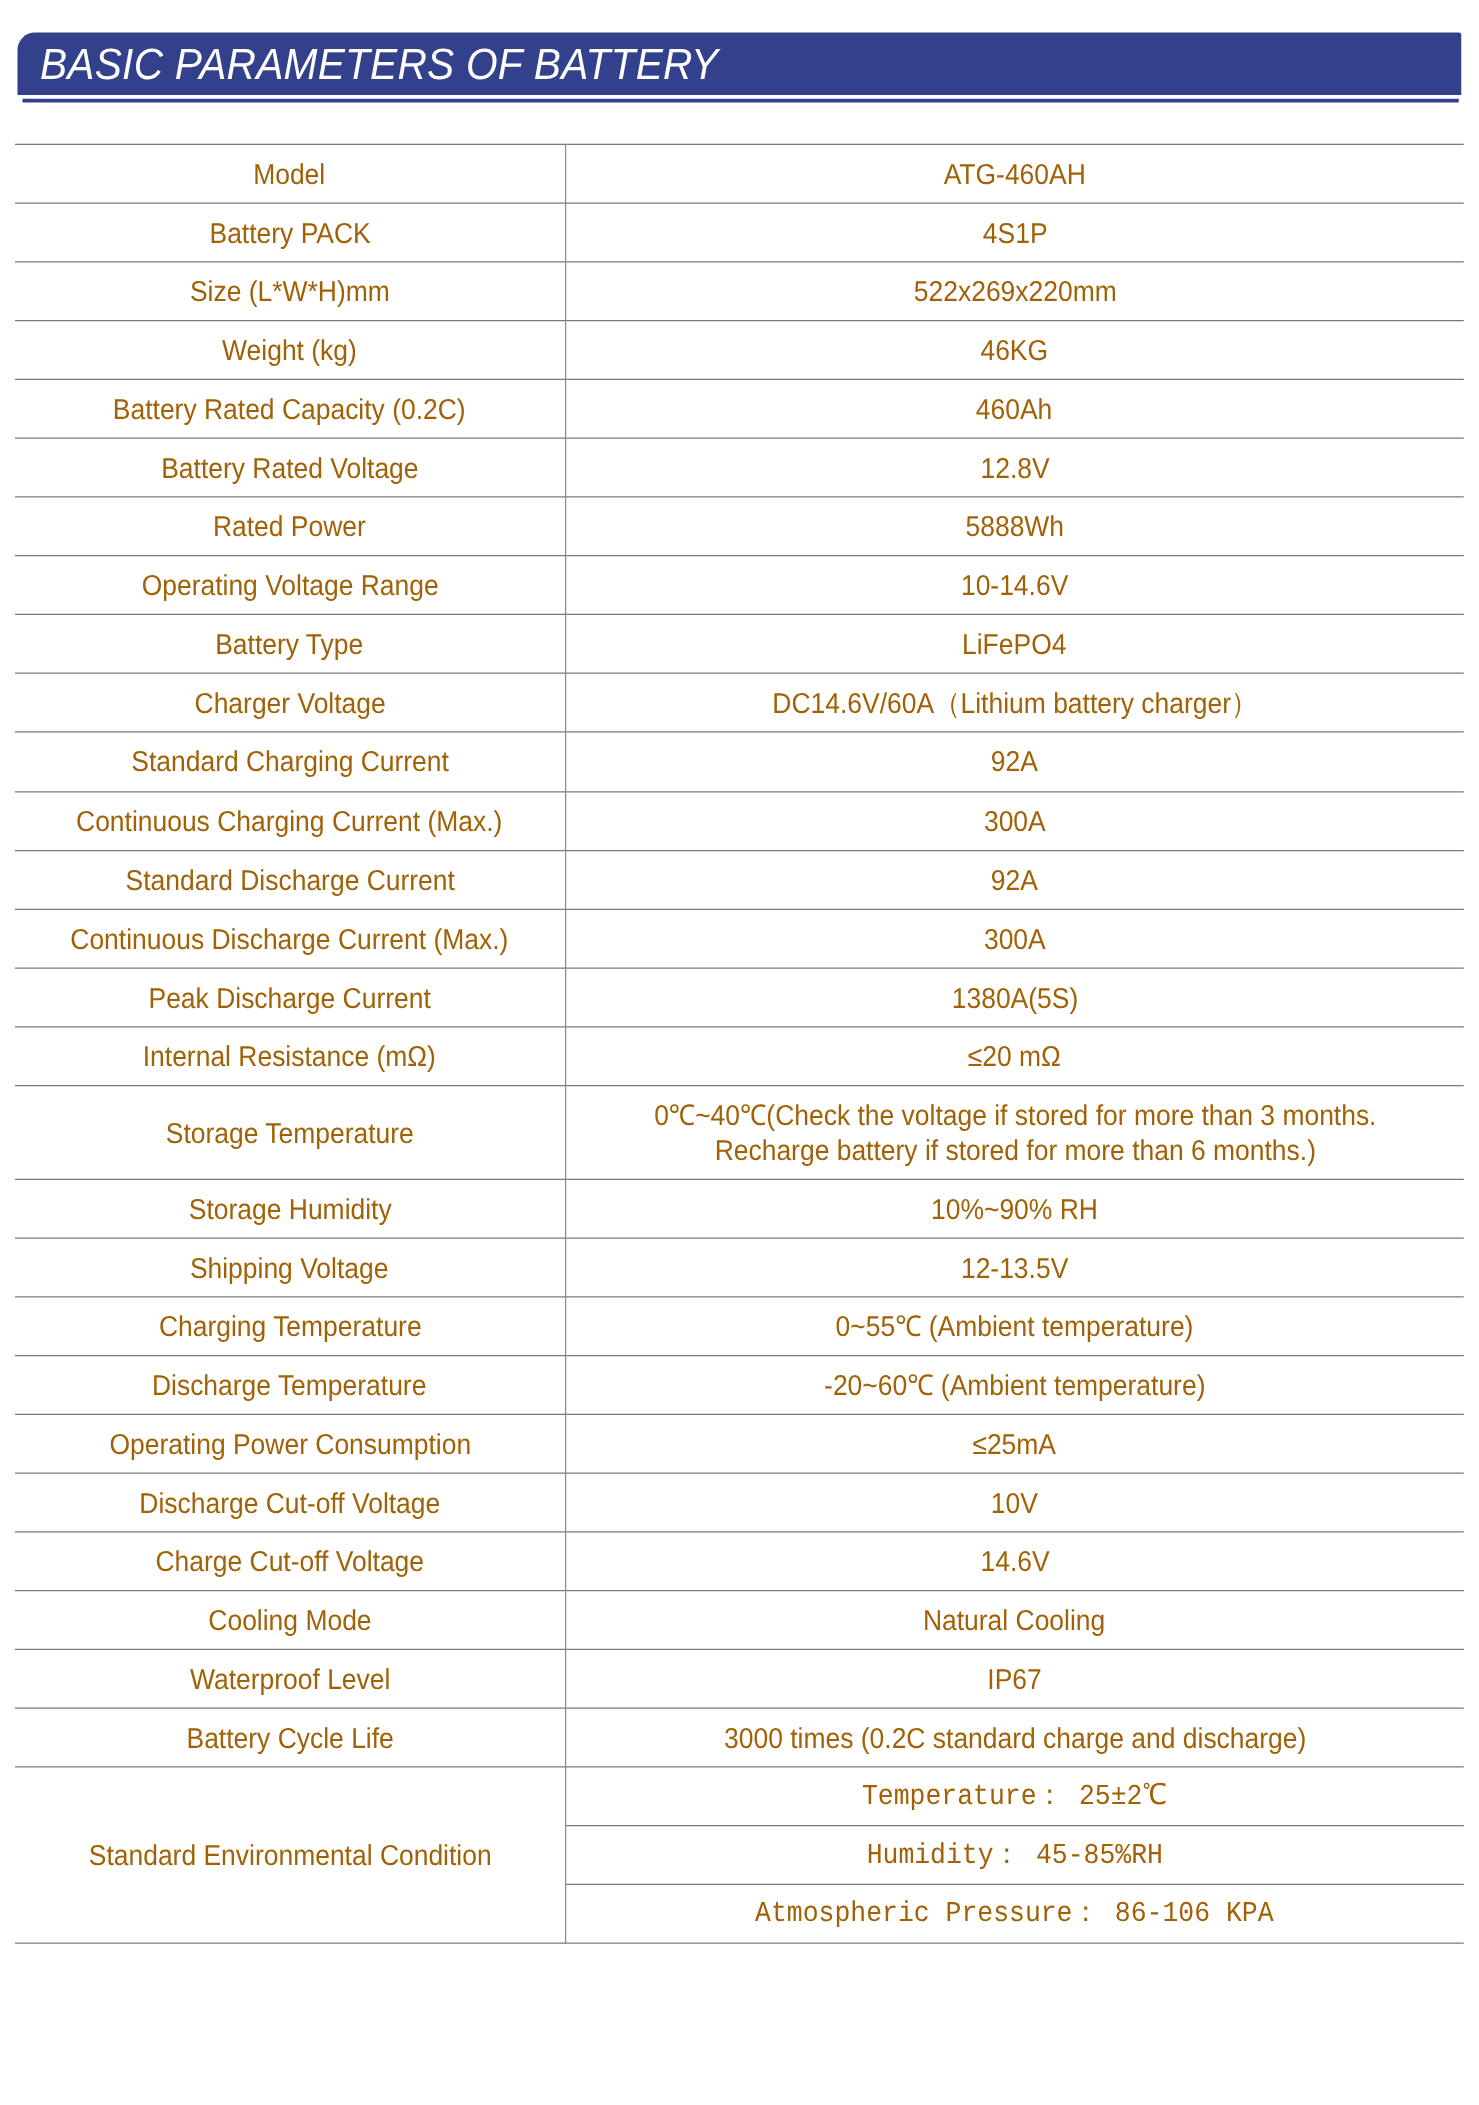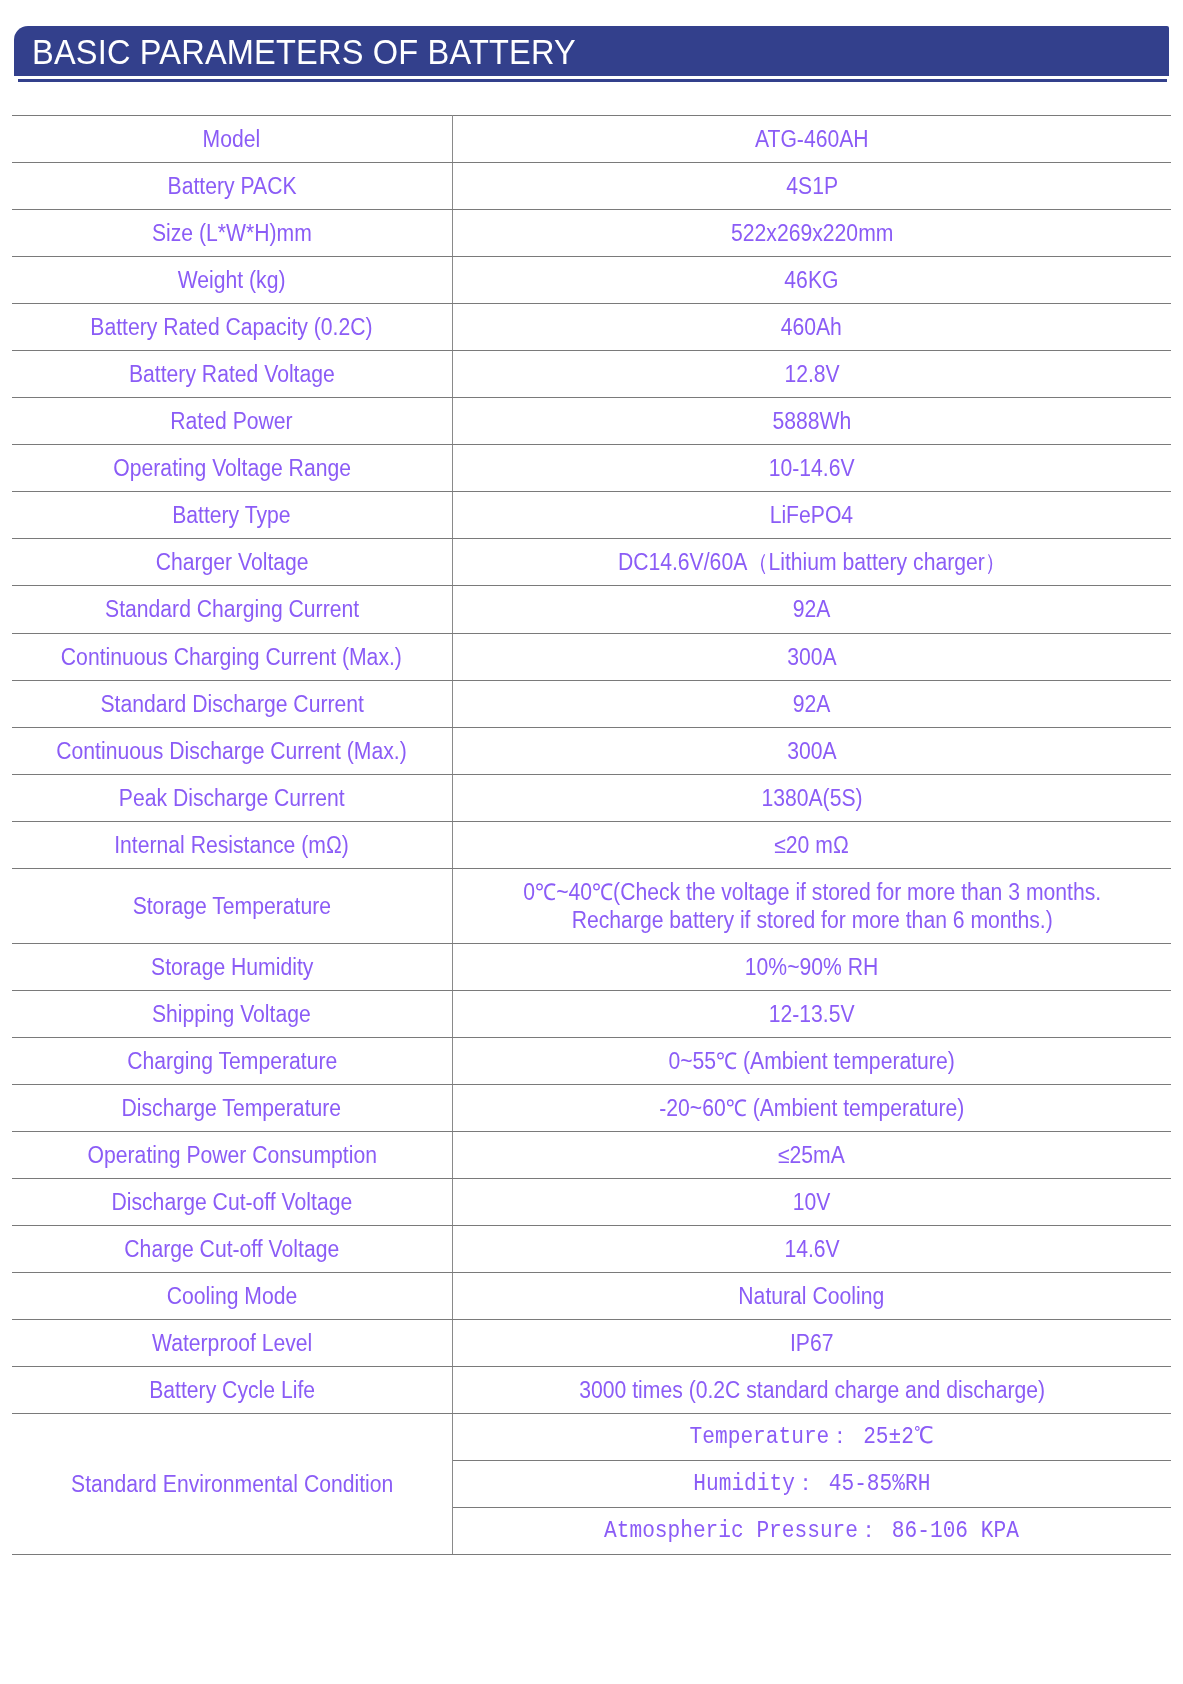--- a/index.html
+++ b/index.html
@@ -17,20 +17,21 @@
     padding: 26px 14px 0 14px;
   }
   .banner {
     background: #33408c;
     border-top-left-radius: 14px;
     border-top-right-radius: 2px;
     height: 50px;
     display: flex;
     align-items: center;
     padding-left: 18px;
+    font-style: italic;
   }
   .banner-title {
     color: #ffffff;
     font-size: 35px;
     font-weight: 400;
     letter-spacing: 0.2px;
     transform: scaleX(0.93);
     transform-origin: left center;
     white-space: nowrap;
     line-height: 1;
@@ -50,21 +51,21 @@
   table.spec {
     width: 100%;
     border-collapse: collapse;
     table-layout: fixed;
   }
   table.spec td {
     border-top: 1.6px solid #7a7a7a;
     border-bottom: 1.6px solid #7a7a7a;
     text-align: center;
     vertical-align: middle;
-    color: #8b5cf6;
+    color: #a16207;
     font-size: 23px;
     line-height: 1.22;
     padding: 9px 6px;
     transform-origin: center;
   }
   td.label {
     width: 440px;
     border-right: 1.4px solid #8a8a8a;
   }
   td.value {

